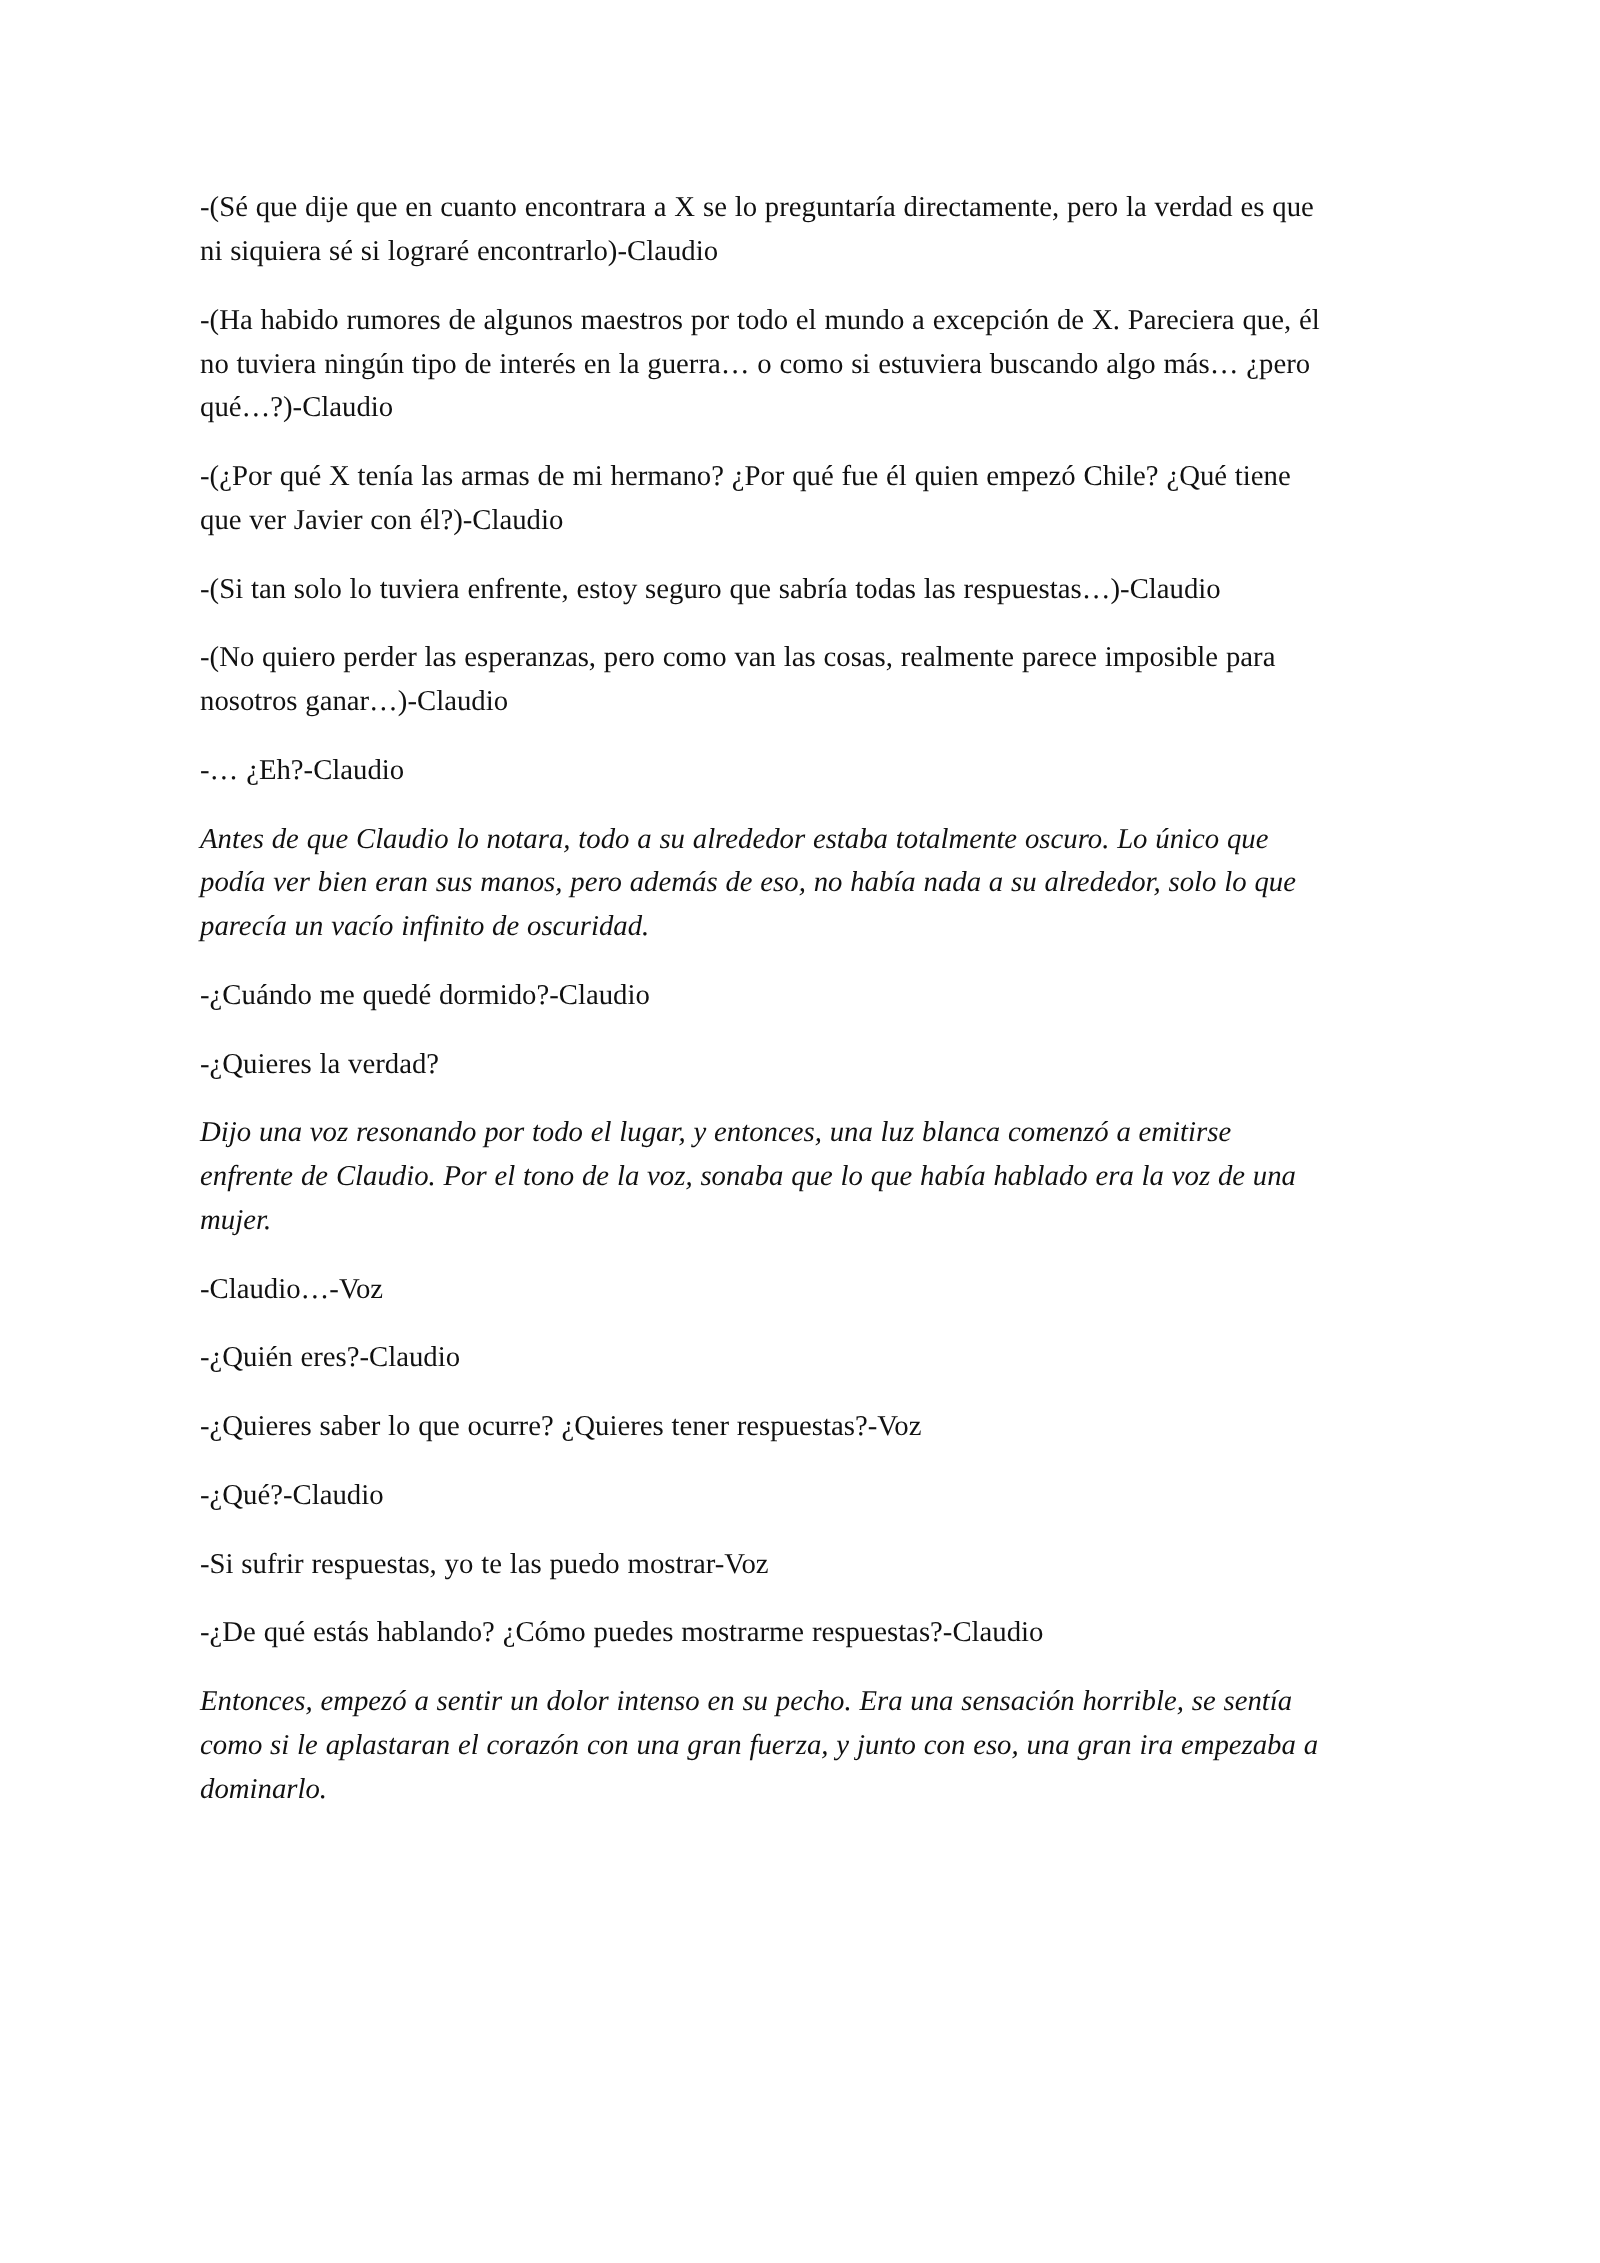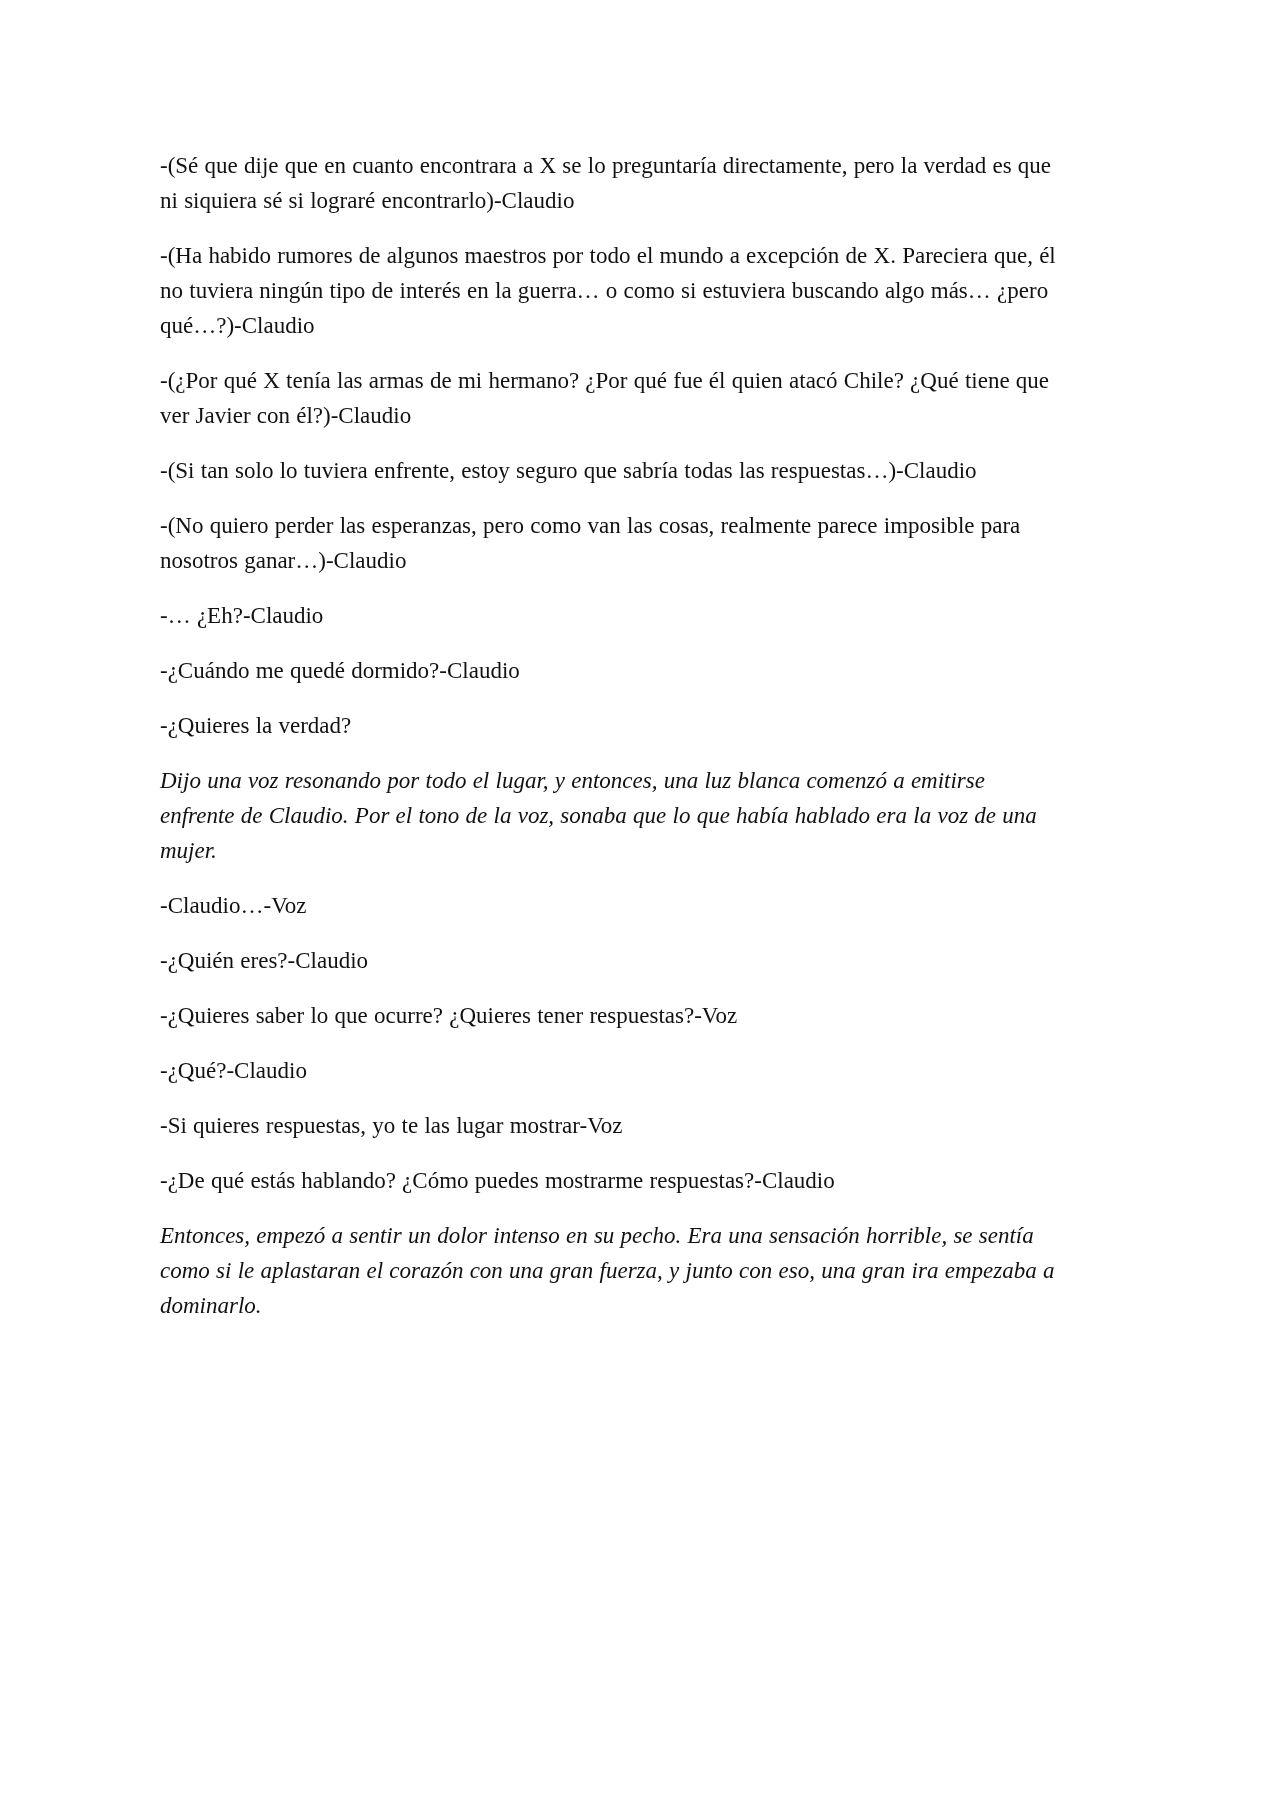--- a/index.html
+++ b/index.html
@@ -28,27 +28,28 @@
   .page p.italic {
     font-style: italic;
   }
 </style>
 </head>
 <body>
 
 <div class="page">
   <p>-(Sé que dije que en cuanto encontrara a X se lo preguntaría directamente, pero la verdad es que ni siquiera sé si lograré encontrarlo)-Claudio</p>
   <p>-(Ha habido rumores de algunos maestros por todo el mundo a excepción de X. Pareciera que, él no tuviera ningún tipo de interés en la guerra… o como si estuviera buscando algo más… ¿pero qué…?)-Claudio</p>
-  <p>-(¿Por qué X tenía las armas de mi hermano? ¿Por qué fue él quien atacó Chile? ¿Qué tiene que ver Javier con él?)-Claudio</p>
+  <p>-(¿Por qué X tenía las armas de mi hermano? ¿Por qué fue él quien empezó Chile? ¿Qué tiene que ver Javier con él?)-Claudio</p>
   <p>-(Si tan solo lo tuviera enfrente, estoy seguro que sabría todas las respuestas…)-Claudio</p>
   <p>-(No quiero perder las esperanzas, pero como van las cosas, realmente parece imposible para nosotros ganar…)-Claudio</p>
   <p>-… ¿Eh?-Claudio</p>
+  <p class="italic">Antes de que Claudio lo notara, todo a su alrededor estaba totalmente oscuro. Lo único que podía ver bien eran sus manos, pero además de eso, no había nada a su alrededor, solo lo que parecía un vacío infinito de oscuridad.</p>
   <p>-¿Cuándo me quedé dormido?-Claudio</p>
   <p>-¿Quieres la verdad?</p>
   <p class="italic">Dijo una voz resonando por todo el lugar, y entonces, una luz blanca comenzó a emitirse enfrente de Claudio. Por el tono de la voz, sonaba que lo que había hablado era la voz de una mujer.</p>
   <p>-Claudio…-Voz</p>
   <p>-¿Quién eres?-Claudio</p>
   <p>-¿Quieres saber lo que ocurre? ¿Quieres tener respuestas?-Voz</p>
   <p>-¿Qué?-Claudio</p>
-  <p>-Si quieres respuestas, yo te las lugar mostrar-Voz</p>
+  <p>-Si sufrir respuestas, yo te las puedo mostrar-Voz</p>
   <p>-¿De qué estás hablando? ¿Cómo puedes mostrarme respuestas?-Claudio</p>
   <p class="italic">Entonces, empezó a sentir un dolor intenso en su pecho. Era una sensación horrible, se sentía como si le aplastaran el corazón con una gran fuerza, y junto con eso, una gran ira empezaba a dominarlo.</p>
 </div>
 
 </body></html>

